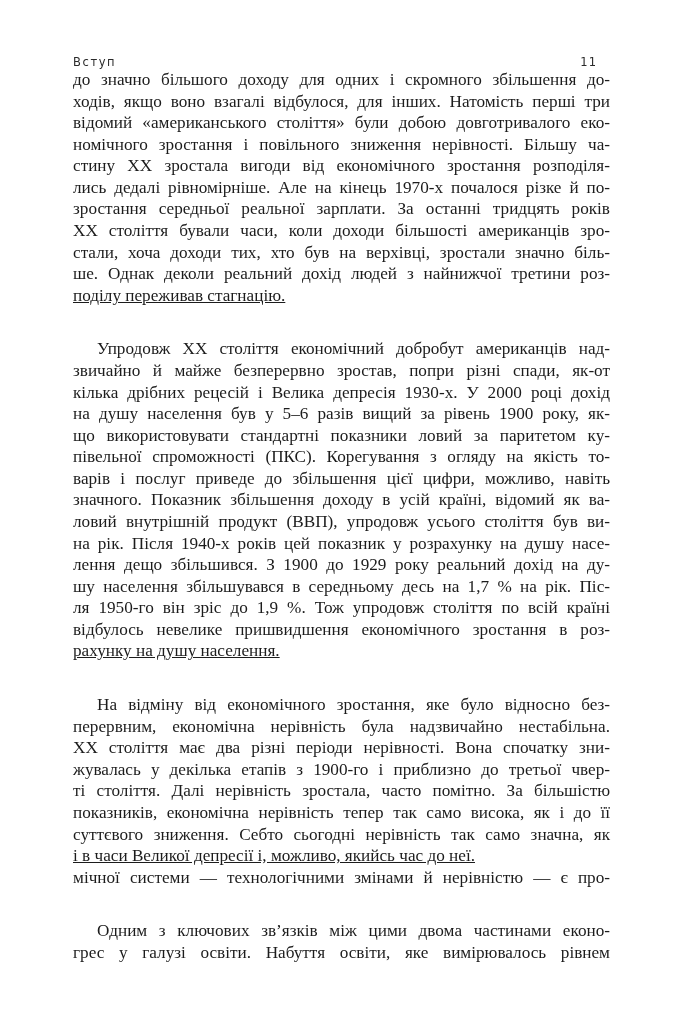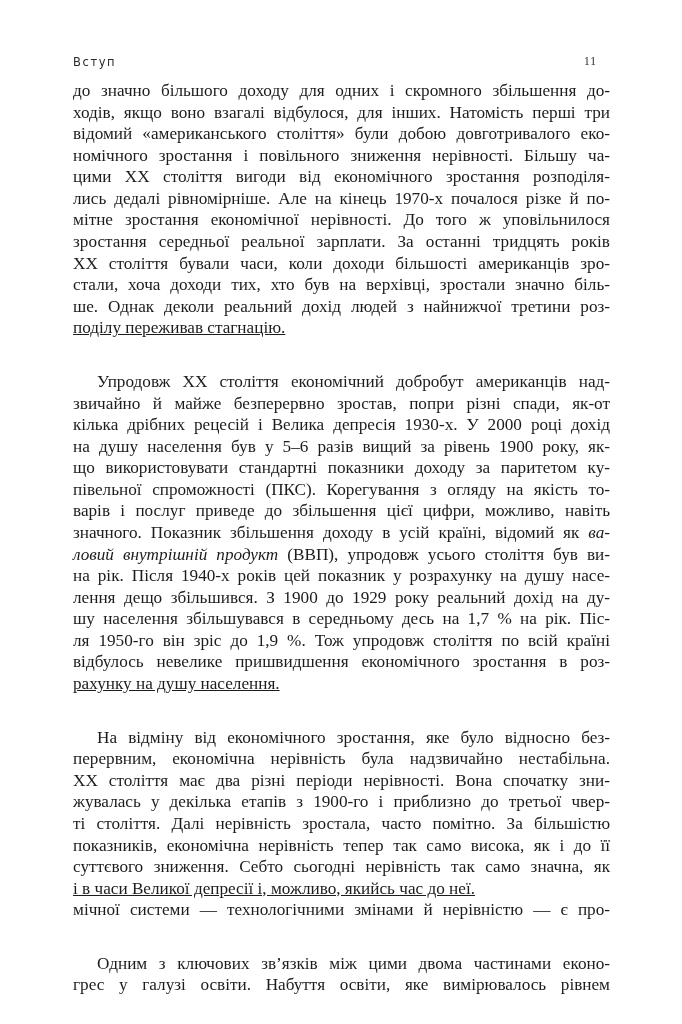--- a/index.html
+++ b/index.html
@@ -3,63 +3,62 @@
 <meta charset="utf-8">
 <style>
   html, body { margin: 0; padding: 0; background: #ffffff; }
   body { width: 682px; height: 1024px; position: relative; overflow: hidden; }
   .page { position: absolute; left: 0; top: 0; width: 682px; height: 1024px; background: #ffffff; }
   .running-head {
     position: absolute; top: 55px; left: 73px; width: 524px;
     font-family: "DejaVu Sans", sans-serif; font-size: 11.5px; letter-spacing: 1.6px;
     color: #2a2a2a; display: flex; justify-content: space-between;
   }
-  .running-head .num { letter-spacing: 1px; font-family: Liberation Serif, serif; }
+  .running-head .num { letter-spacing: 1px; }
   .body-text {
-    position: absolute; top: 80px; left: 73px; width: 537px;
+    position: absolute; top: 69px; left: 73px; width: 537px;
     font-family: "Liberation Serif", "DejaVu Serif", serif;
     font-size: 17.2px; line-height: 21.58px; color: #1c1c1c;
   }
   .line { display: block; white-space: nowrap; text-align: justify; text-align-last: justify; height: 21.58px; overflow: visible; }
   .line.last { text-align-last: left; text-decoration: underline; }
   .line.indent { padding-left: 24px; margin-top: 32px; }
-  .ital { font-style: italic; }
+  .ital { }
 </style>
 </head>
 <body>
 
 <div class="page">
   <div class="running-head">
     <span>Вступ</span>
     <span class="num">11</span>
   </div>
 
   <div class="body-text">
 
     <div>
       <span class="line">до значно більшого доходу для одних і скромного збільшення до-</span>
       <span class="line">ходів, якщо воно взагалі відбулося, для інших. Натомість перші три</span>
       <span class="line">відомий «американського століття» були добою довготривалого еко-</span>
       <span class="line">номічного зростання і повільного зниження нерівності. Більшу ча-</span>
-      <span class="line">цими XX століття вигоди від економічного зростання розподіля-</span>
+      <span class="line">стину XX зростала вигоди від економічного зростання розподіля-</span>
       <span class="line">лись дедалі рівномірніше. Але на кінець 1970-х почалося різке й по-</span>
-      <span class="line">мітне зростання економічної нерівності. До того ж уповільнилося</span>
       <span class="line">зростання середньої реальної зарплати. За останні тридцять років</span>
       <span class="line">XX століття бували часи, коли доходи більшості американців зро-</span>
       <span class="line">стали, хоча доходи тих, хто був на верхівці, зростали значно біль-</span>
       <span class="line">ше. Однак деколи реальний дохід людей з найнижчої третини роз-</span>
       <span class="line last">поділу переживав стагнацію.</span>
     </div>
 
     <div>
       <span class="line indent">Упродовж XX століття економічний добробут американців над-</span>
       <span class="line">звичайно й майже безперервно зростав, попри різні спади, як-от</span>
       <span class="line">кілька дрібних рецесій і Велика депресія 1930-х. У 2000 році дохід</span>
       <span class="line">на душу населення був у 5–6 разів вищий за рівень 1900 року, як-</span>
-      <span class="line">що використовувати стандартні показники доходу за паритетом ку-</span>
+      <span class="line">що використовувати стандартні показники ловий за паритетом ку-</span>
       <span class="line">півельної спроможності (ПКС). Корегування з огляду на якість то-</span>
       <span class="line">варів і послуг приведе до збільшення цієї цифри, можливо, навіть</span>
       <span class="line"><span>значного. Показник збільшення доходу в усій країні, відомий як </span><span class="ital">ва-</span></span>
       <span class="line"><span class="ital">ловий внутрішній продукт</span><span> (ВВП), упродовж усього століття був ви-</span></span>
       <span class="line">на рік. Після 1940-х років цей показник у розрахунку на душу насе-</span>
       <span class="line">лення дещо збільшився. З 1900 до 1929 року реальний дохід на ду-</span>
       <span class="line">шу населення збільшувався в середньому десь на 1,7 % на рік. Піс-</span>
       <span class="line">ля 1950-го він зріс до 1,9 %. Тож упродовж століття по всій країні</span>
       <span class="line">відбулось невелике пришвидшення економічного зростання в роз-</span>
       <span class="line last">рахунку на душу населення.</span>

